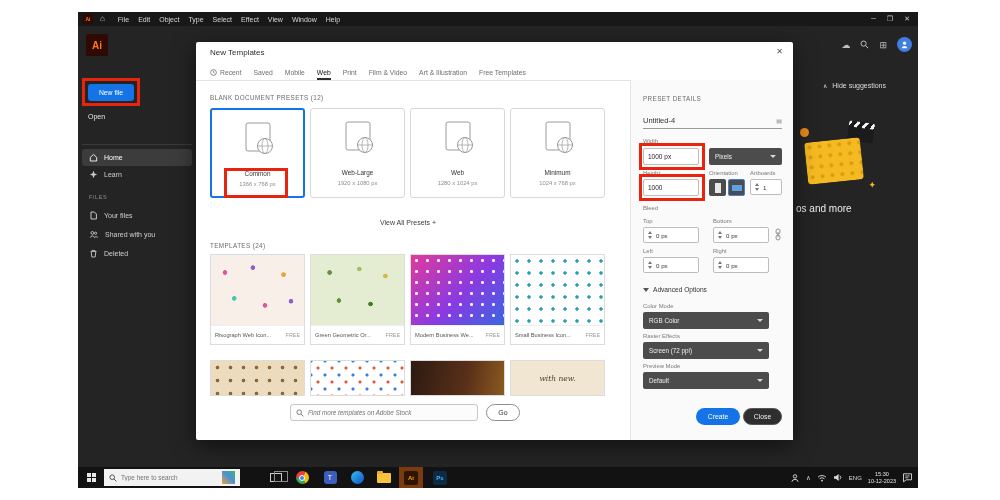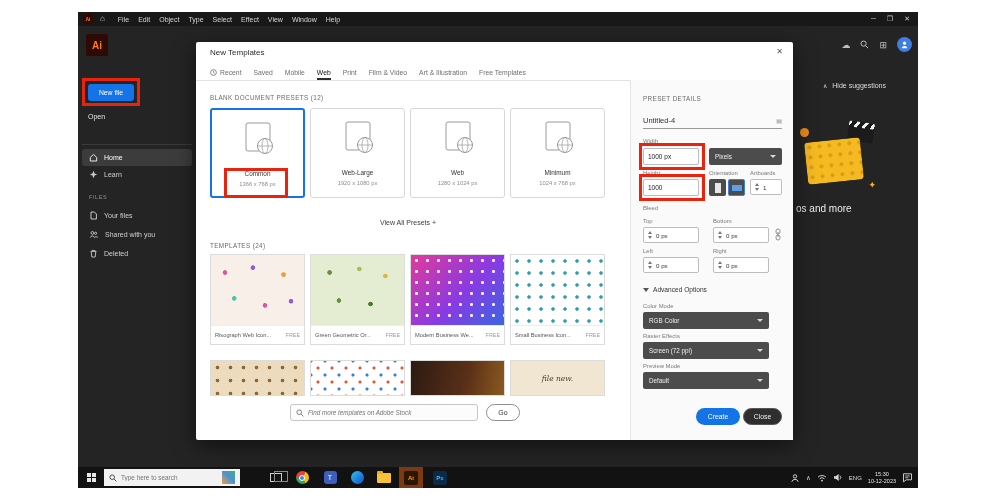--- a/index.html
+++ b/index.html
@@ -376,21 +376,21 @@
                 <span class="tpl-free">FREE</span>
               </div>
           </div>
         </div>
 
         <div class="tpl-row2">
           <div class="tpl-partial p1"></div>
           <div class="tpl-partial p2"></div>
           <div class="tpl-partial p3"></div>
           <div class="tpl-partial p4">
-              <span class="script-text">file new.</span>
+              <span class="script-text">with new.</span>
             </div>
         </div>
 
         <div class="tpl-search">
           <span>
               <svg width="8" height="8" viewBox="0 0 8 8">
                 <circle cx="3.2" cy="3.2" r="2.3" fill="none" stroke="#777" stroke-width=".9"></circle>
                 <line x1="5" y1="5" x2="7.4" y2="7.4" stroke="#777" stroke-width=".9"></line>
               </svg>
             </span>

